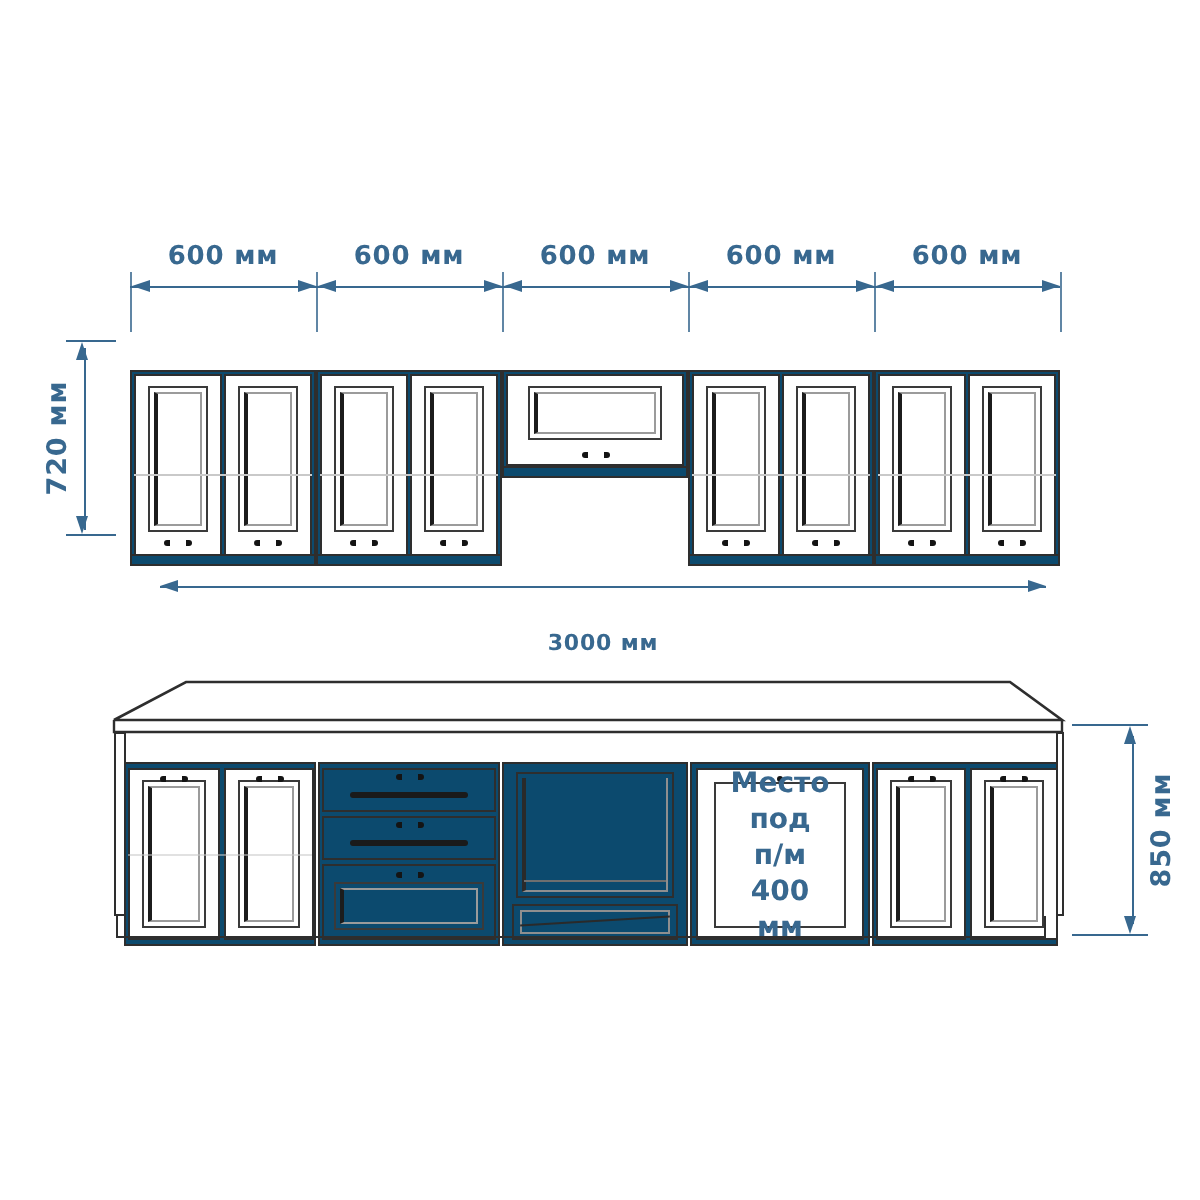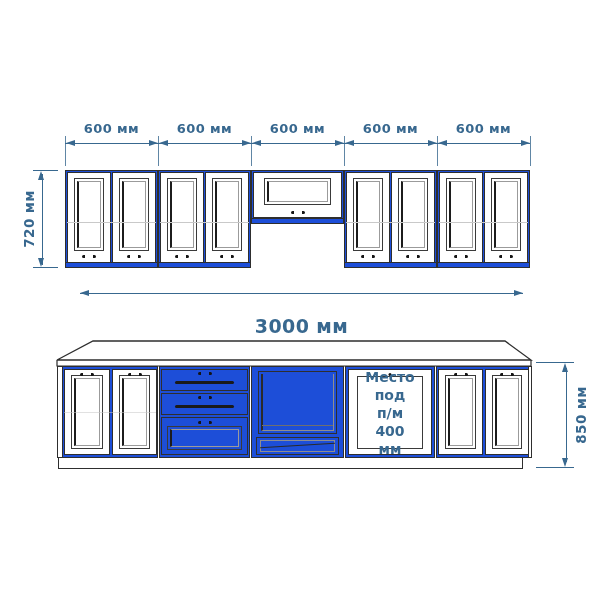--- a/index.html
+++ b/index.html
@@ -4,31 +4,31 @@
 <style>
   html,body{margin:0;padding:0;background:#fff;}
   .stage{position:relative;width:600px;height:600px;margin:0 auto;overflow:hidden;
          background:var(--color-background,#fff);
          font-family:"DejaVu Sans","Liberation Sans",sans-serif;}
   
   .dline{position:absolute;background:var(--color-dimension,#38688f);}
   .ext{position:absolute;width:1px;background:var(--color-dimension,#38688f);opacity:.8;}
   .dlab{position:absolute;color:var(--color-dimension,#38688f);font-weight:700;
         font-size:13px;letter-spacing:.4px;text-align:center;white-space:nowrap;}
-  .dlab.big{font-size:19px;}
+  .dlab.big{font-size:11px;}
   .vlab{position:absolute;width:80px;height:16px;line-height:16px;text-align:center;
         color:var(--color-dimension,#38688f);font-weight:700;font-size:13.5px;
         letter-spacing:.4px;transform:rotate(-90deg);white-space:nowrap;}
   .ar{position:absolute;width:0;height:0;}
   .ar.l{border-top:3.5px solid transparent;border-bottom:3.5px solid transparent;border-right:9px solid var(--color-dimension,#38688f);}
   .ar.r{border-top:3.5px solid transparent;border-bottom:3.5px solid transparent;border-left:9px solid var(--color-dimension,#38688f);}
   .ar.u{border-left:3.5px solid transparent;border-right:3.5px solid transparent;border-bottom:9px solid var(--color-dimension,#38688f);}
   .ar.d{border-left:3.5px solid transparent;border-right:3.5px solid transparent;border-top:9px solid var(--color-dimension,#38688f);}
   
-  .sect{position:absolute;border:1px solid var(--color-line,#2e2e2e);background:#1d4ed8;box-sizing:border-box;}
+  .sect{position:absolute;border:1px solid var(--color-line,#2e2e2e);background:#0c4a6e;box-sizing:border-box;margin-top:15px;}
   .door{position:absolute;border:1px solid var(--color-line,#2e2e2e);background:#fff;box-sizing:border-box;}
   .panel{position:absolute;left:6px;right:6px;top:5px;bottom:11px;border:1px solid #3a3a3a;}
   .panel.low{bottom:5px;}
   .pin{position:absolute;inset:2px;border:1px solid #9b9b9b;border-left:2px solid #1c1c1c;}
   .dots{position:absolute;left:50%;transform:translateX(-50%);width:14px;height:3px;border-radius:2px;
         background:linear-gradient(90deg,#141414 0 3px,transparent 3px 11px,#141414 11px 14px);}
   .dots.b{bottom:4px;}  .dots.t{top:3px;}
   .dot1{position:absolute;width:3px;height:3px;background:#141414;border-radius:50%;top:3px;left:50%;transform:translateX(-50%);}
   .rail{position:absolute;left:0;right:0;bottom:0;height:4px;border-top:1px solid var(--color-line,#2e2e2e);}
   .shelf{position:absolute;left:1px;right:1px;height:1px;background:#c9c9c9;}

